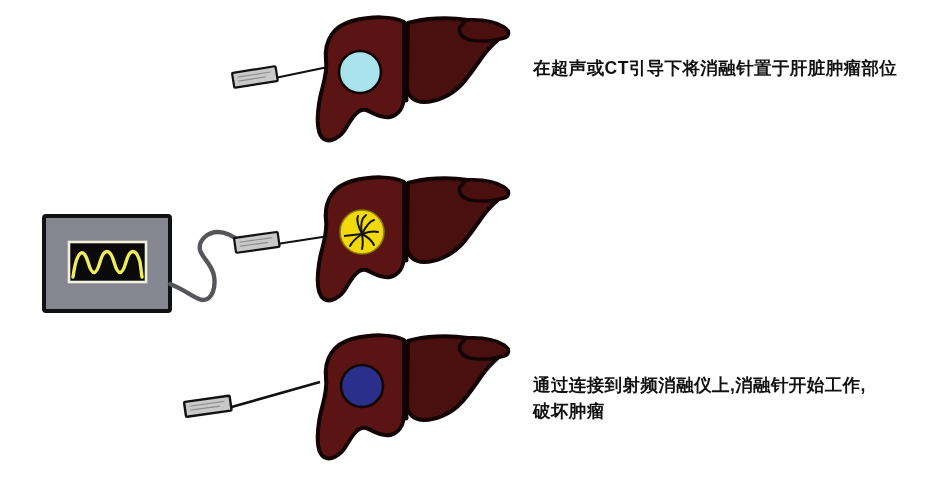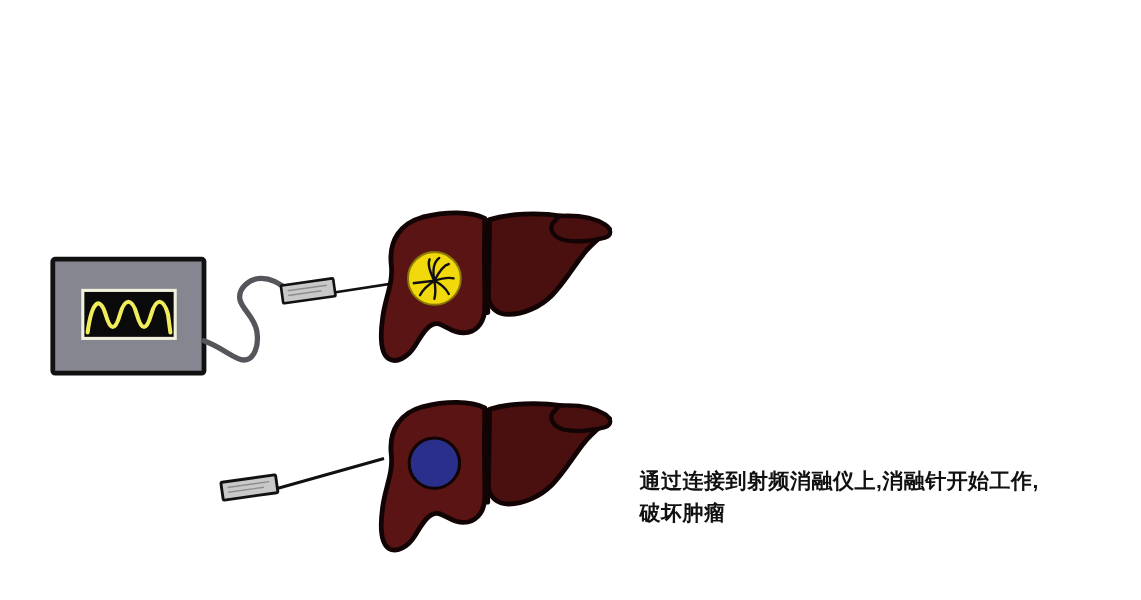--- a/index.html
+++ b/index.html
@@ -41,27 +41,58 @@
   .caption {
     position: absolute;
     color: #111111;
     font-weight: bold;
     font-size: 17.5px;
     line-height: 26px;
     letter-spacing: 0.4px;
     white-space: pre-line;
   }
   #caption-1 { left: 533px; top: 55px; }
-  #caption-2 { left: 533px; top: 212px; margin-top: 16px; }
+  #caption-2 { left: 533px; top: 212px; }
 </style>
 </head>
 <body>
 
 <div id="page">
 
+  <div class="panel" id="panel-1">
+    <div class="stage">
+      <svg viewBox="0 0 560 160" preserveAspectRatio="none" aria-hidden="true">
+
+        <line x1="275" y1="78" x2="352" y2="62" stroke="#111111" stroke-width="2.2"></line>
+
+        <path d="M326 60 C324 40 334 26 352 21 C372 16 392 16 404 22
+                 L404 96 C404 108 398 115 390 117 C380 119 372 112 366 110
+                 C358 108 352 118 346 128 C340 138 330 143 324 139
+                 C316 134 317 118 319 104 C321 88 328 76 326 60 Z" fill="#5a1414" stroke="#120404" stroke-width="4" stroke-linejoin="round"></path>
+
+        <path d="M408 23 C424 18 448 17 468 20 C488 23 500 28 508 31
+                 C500 38 492 44 486 52 C478 62 470 76 460 86
+                 C450 96 436 102 424 102 C414 102 408 96 407 88 Z" fill="#4a0f0f" stroke="#120404" stroke-width="4" stroke-linejoin="round"></path>
+
+        <path d="M466 20 C482 19 496 22 504 27 C510 31 510 36 504 38
+                 C494 41 480 42 470 40 C462 38 458 32 460 27 Z" fill="#4a0f0f" stroke="#120404" stroke-width="3.6" stroke-linejoin="round"></path>
+
+        <path d="M405 24 C404 48 404 72 406 100" fill="none" stroke="#120404" stroke-width="5" stroke-linecap="round"></path>
+
+        <circle cx="360" cy="72" r="21" fill="#a9e4ec" stroke="#120404" stroke-width="2.6"></circle>
+
+        <g transform="translate(232,73) rotate(-9)">
+          <rect x="0" y="0" width="44" height="15" rx="1" fill="#c9c9c9" stroke="#111111" stroke-width="2.2"></rect>
+          <line x1="5" y1="5" x2="38" y2="5" stroke="#8d8d8d" stroke-width="1.2"></line>
+          <line x1="5" y1="9" x2="33" y2="9" stroke="#8d8d8d" stroke-width="1.2"></line>
+        </g>
+      </svg>
+    </div>
+    <div class="caption" id="caption-1">在超声或CT引导下将消融针置于肝脏肿瘤部位</div>
+  </div>
 
   <div class="panel" id="panel-2">
     <div class="stage">
       <svg viewBox="0 0 560 160" preserveAspectRatio="none" aria-hidden="true">
 
         <rect x="44" y="56" width="126" height="95" rx="2" fill="#868690" stroke="#111111" stroke-width="4"></rect>
 
         <rect x="69" y="82" width="77" height="40" fill="#0a0a0a" stroke="#f0f0dc" stroke-width="2.6"></rect>
 
         <path d="M73 117 C77 88 84 88 88 102 C92 116 96 116 100 102

